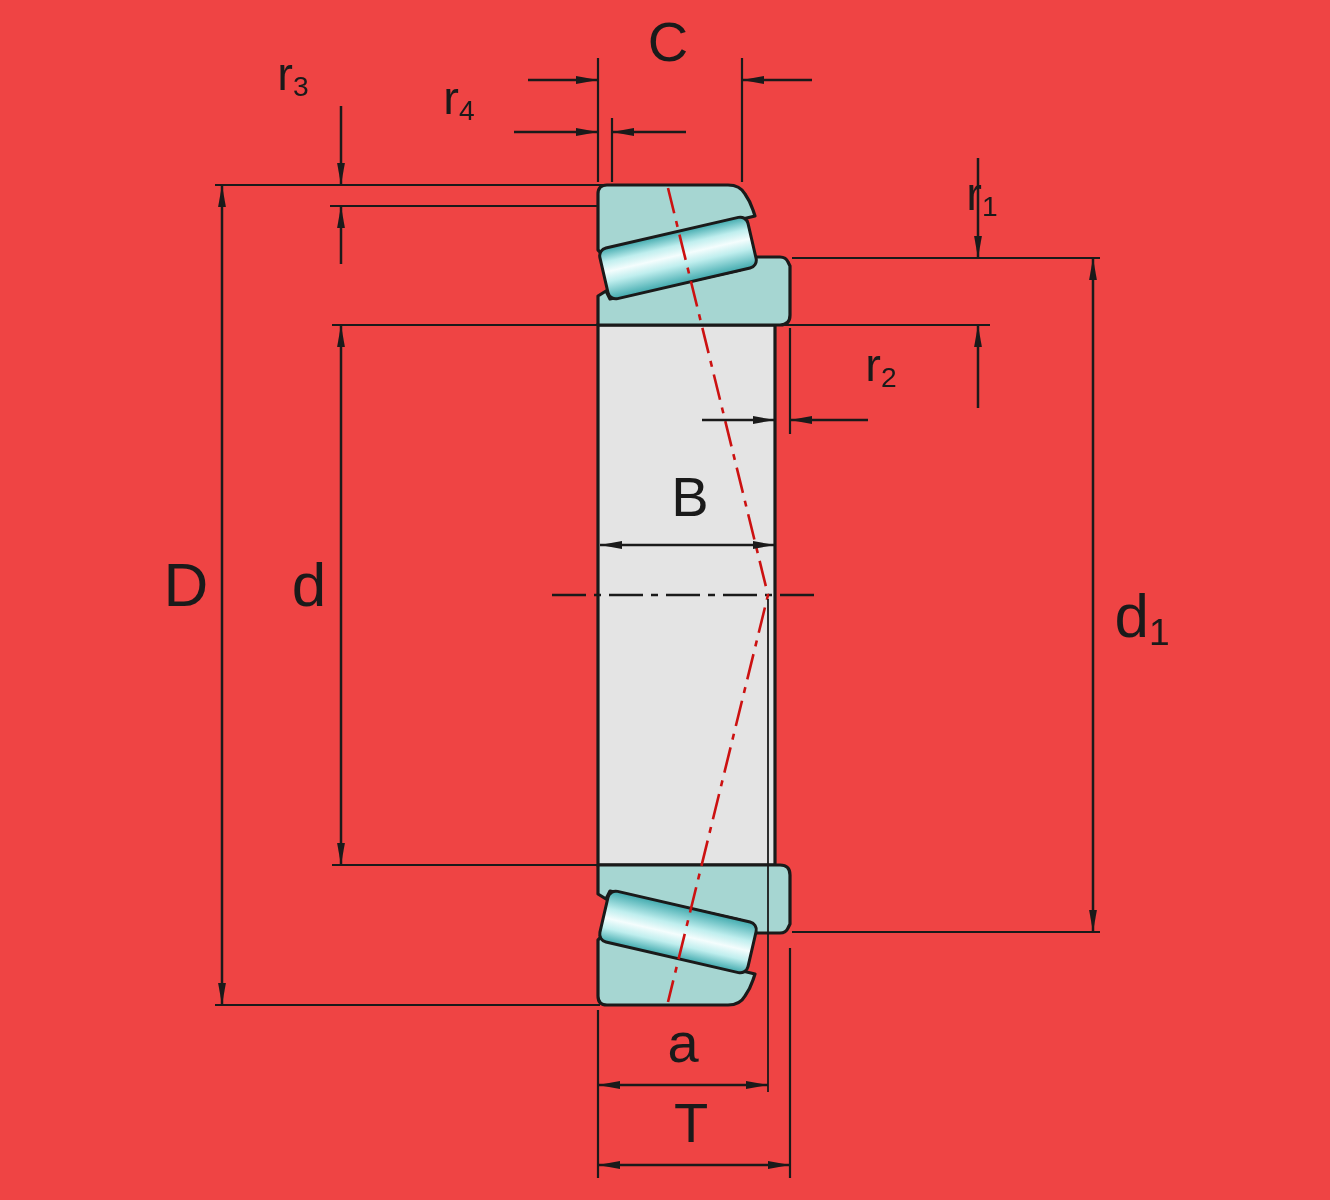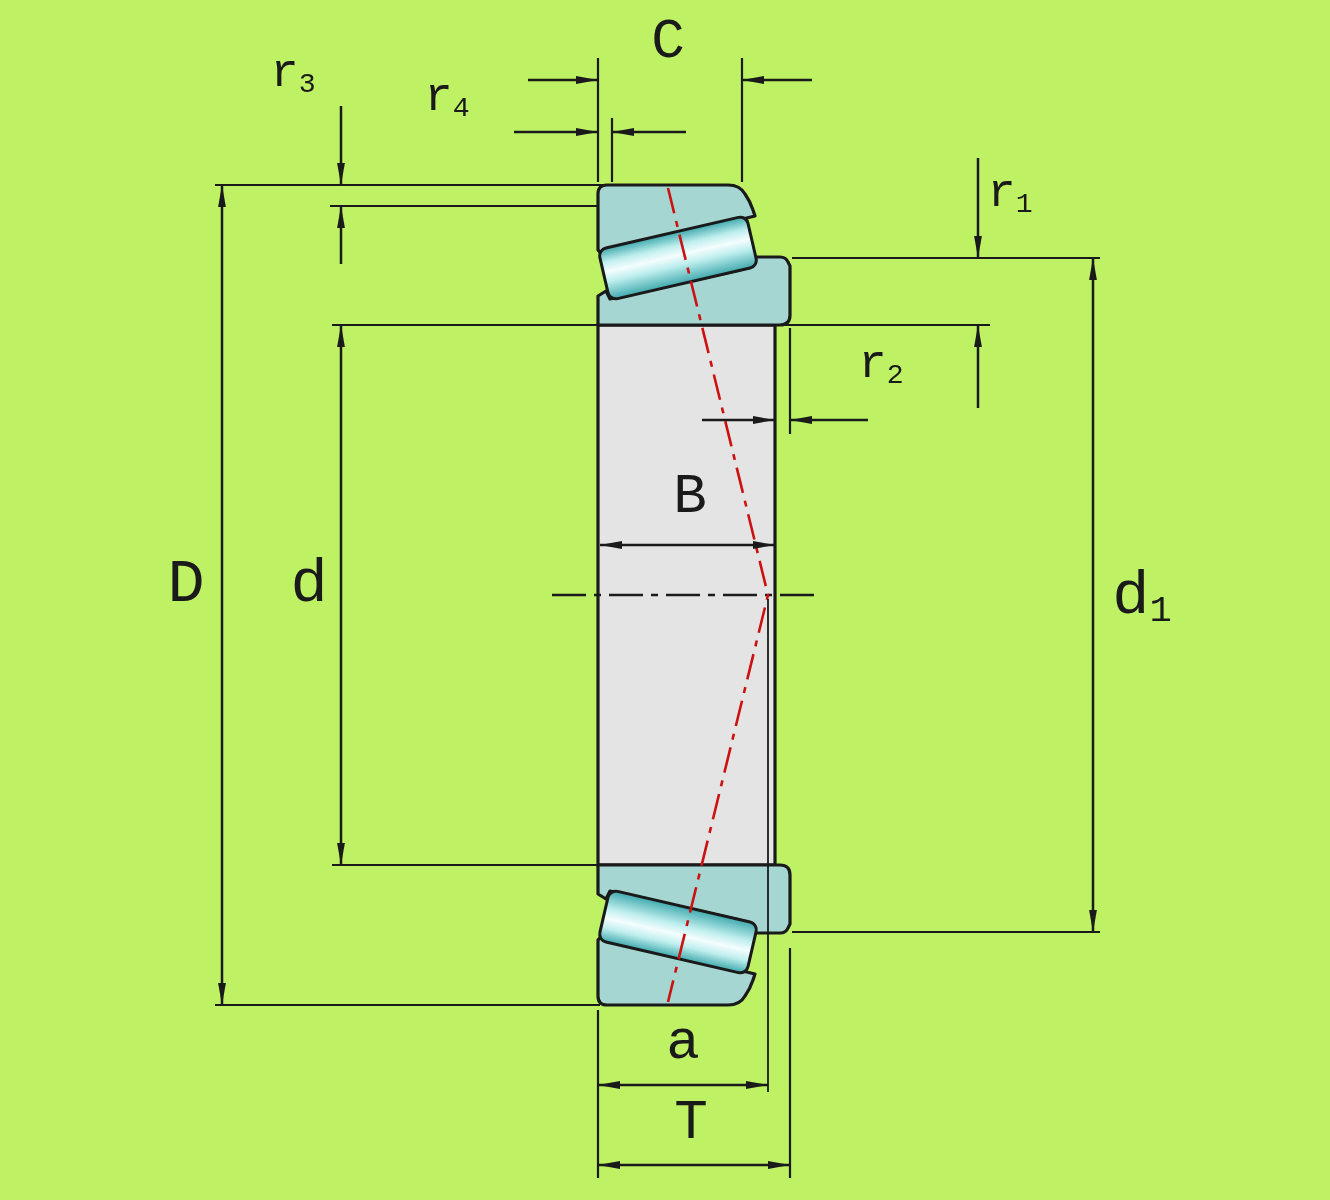--- a/index.html
+++ b/index.html
@@ -1,20 +1,20 @@
 <!DOCTYPE html>
 <html><head>
 <meta charset="utf-8">
 <style>
   html,body{margin:0;padding:0;background:#ffffff;}
   .canvas{
     position:relative;
     width:1330px;height:1200px;
-    background:#bef264;
-    font-family:Liberation Mono, monospace;
+    background:#ef4444;
+    font-family:Liberation Sans, sans-serif;
     color:#1a1a1a;
     overflow:hidden;
   }
   .canvas svg{position:absolute;left:0;top:0;}
   .lbl{
     position:absolute;
     transform:translate(-50%,-50%);
     white-space:nowrap;
     line-height:1;
     color:#1a1a1a;
@@ -106,49 +106,49 @@
       <line x1="978" y1="408" x2="978" y2="325" marker-end="url(#arr)"></line>
       <line x1="702" y1="420" x2="775" y2="420" marker-end="url(#arr)"></line>
       <line x1="868" y1="420" x2="790" y2="420" marker-end="url(#arr)"></line>
     </g>
   </svg>
 
   <div class="lbl size-sm" style="left:293px;top:73px">
     <span>r</span><span class="sub">3</span>
   </div>
 
-  <div class="lbl size-sm" style="left:447px;top:97px">
+  <div class="lbl size-sm" style="left:459px;top:97px">
     <span>r</span><span class="sub">4</span>
   </div>
 
   <div class="lbl size-md" style="left:668px;top:42px">
     <span>C</span>
   </div>
 
-  <div class="lbl size-sm" style="left:1010px;top:193px">
+  <div class="lbl size-sm" style="left:982px;top:193px">
     <span>r</span><span class="sub">1</span>
   </div>
 
   <div class="lbl size-sm" style="left:881px;top:364px">
     <span>r</span><span class="sub">2</span>
   </div>
 
   <div class="lbl size-md" style="left:690px;top:497px">
     <span>B</span>
   </div>
 
   <div class="lbl size-lg" style="left:186px;top:585px">
     <span>D</span>
   </div>
 
   <div class="lbl size-lg" style="left:309px;top:585px">
     <span>d</span>
   </div>
 
-  <div class="lbl size-lg" style="left:1142px;top:597px">
+  <div class="lbl size-lg" style="left:1142px;top:616px">
     <span>d</span><span class="sub">1</span>
   </div>
 
   <div class="lbl size-md" style="left:683px;top:1043px">
     <span>a</span>
   </div>
 
   <div class="lbl size-md" style="left:691px;top:1123px">
     <span>T</span>
   </div>

